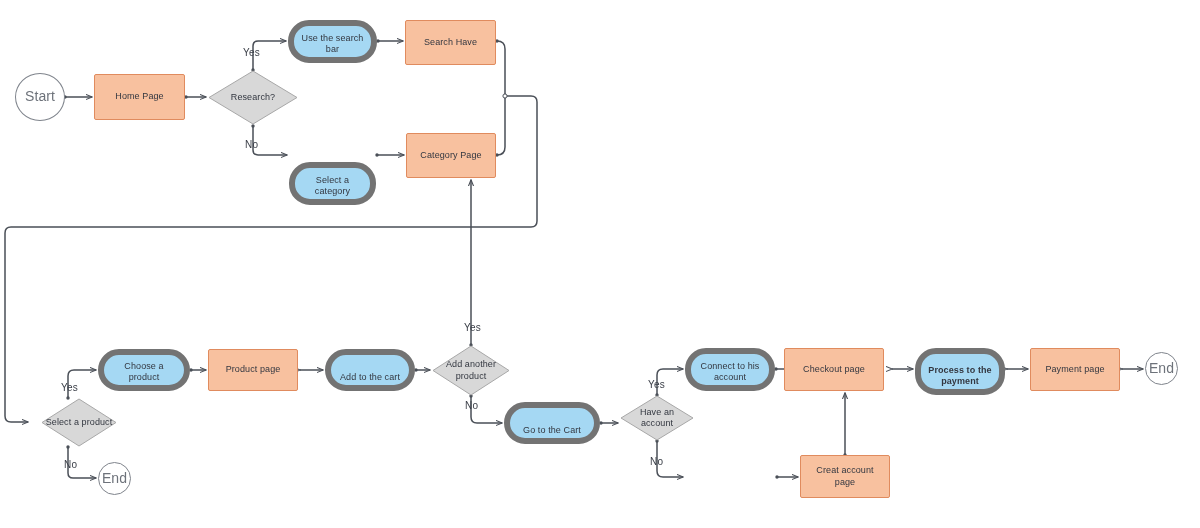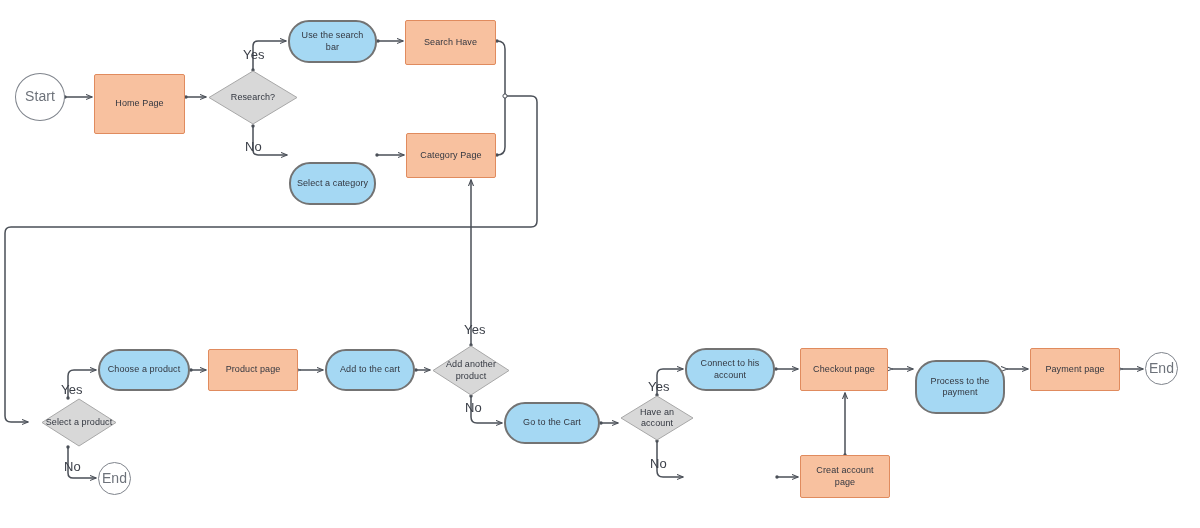--- a/index.html
+++ b/index.html
@@ -39,22 +39,23 @@
     letter-spacing: .1px;
     padding: 2px 4px;
   }
   .n-process {
     background: #f8c19f;
     border: 1px solid #e08b5e;
     border-radius: 2px;
   }
   .n-action {
     background: #a5d8f3;
-    border: 2px solid #737373;
+    border: 6px solid #737373;
     border-radius: 21px;
+    align-items: flex-end;
   }
   .n-terminal {
     background: #ffffff;
     border: 1px solid #7f848c;
     border-radius: 50%;
     font-size: 14px;
     color: #6d727a;
   }
   .n-decision {
     background: transparent;
@@ -64,21 +65,21 @@
     position: absolute;
     left: 0; top: 0;
     width: 100%; height: 100%;
   }
   .n-decision .dia-label {
     position: relative;
     z-index: 2;
   }
   .edge-label {
     position: absolute;
-    font-size: 13px;
+    font-size: 10px;
     color: #3c4049;
     letter-spacing: .2px;
     white-space: nowrap;
   }
 </style>
 </head>
 <body>
 
 <div id="canvas">
 
@@ -147,21 +148,21 @@
 
       <path d="M1122,369 L1143,369" marker-start="url(#arrow)" marker-end="url(#arrow)"></path>
 
     </g>
   </svg>
 
   <div class="node n-terminal" style="left:15px; top:73px; width:50px; height:48px;">
     <span>Start</span>
   </div>
 
-  <div class="node n-process" style="left:94px; top:74px; width:91px; height:60px;">
+  <div class="node n-process" style="left:94px; top:74px; width:91px; height:46px;">
     <span>Home Page</span>
   </div>
 
   <div class="node n-decision" style="left:208px; top:70px; width:90px; height:55px;">
     <svg class="dia-shape" viewBox="0 0 90 55" preserveAspectRatio="none">
       <polygon points="45,1 89,27.5 45,54 1,27.5" fill="#d8d8d8" stroke="#a8a8a8" stroke-width="1"></polygon>
     </svg>
     <span class="dia-label">Research?</span>
   </div>
 
@@ -220,29 +221,29 @@
       <polygon points="37,1 73,23 37,45 1,23" fill="#d8d8d8" stroke="#a8a8a8" stroke-width="1"></polygon>
     </svg>
     <span class="dia-label">Have an account</span>
   </div>
 
   <div class="node n-action" style="left:685px; top:348px; width:90px; height:43px;">
     <span>Connect to his account</span>
   </div>
 
 
-  <div class="node n-process" style="left:800px; top:348px; width:88px; height:43px;justify-content:center;">
+  <div class="node n-process" style="left:784px; top:348px; width:100px; height:43px;justify-content:center;">
     <span>Checkout page</span>
   </div>
 
   <div class="node n-process" style="left:800px; top:455px; width:90px; height:43px;">
     <span>Creat account page</span>
   </div>
 
-  <div class="node n-action" style="left:915px; top:360px; width:90px; height:54px;">
+  <div class="node n-action" style="left:915px; top:348px; width:90px; height:47px;font-weight:bold;">
     <span>Process to the payment</span>
   </div>
 
   <div class="node n-process" style="left:1030px; top:348px; width:90px; height:43px;">
     <span>Payment page</span>
   </div>
 
   <div class="node n-terminal" style="left:1145px; top:352px; width:33px; height:33px;">
     <span>End</span>
   </div>

